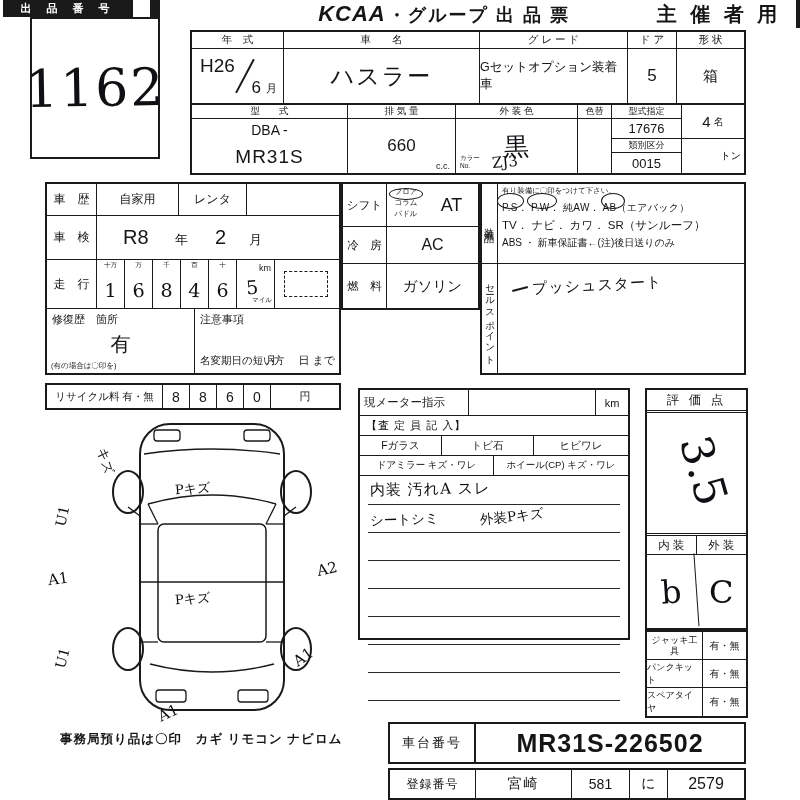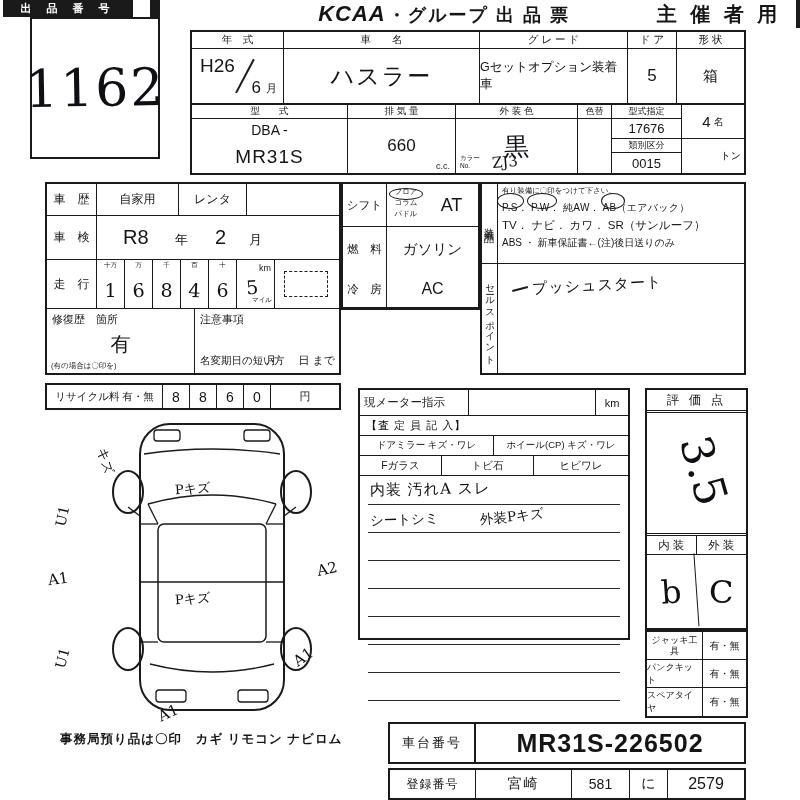--- a/index.html
+++ b/index.html
@@ -169,27 +169,27 @@
   <div class="abs bd2 col" style="left:341px;top:182px;width:139px;height:128px">
     <div class="flex bdb" style="height:43px">
       <div class="c bdr" style="width:44px;font-size:11.5px">シフト</div>
       <div class="col" style="width:38px;padding-top:3px;font-size:7.5px;line-height:1.45;text-align:center">
         <div>フロア</div>
         <div>コラム</div>
         <div>パドル</div>
       </div>
       <div class="c" style="flex:1;font-size:18px">AT</div>
     </div>
-    <div class="flex" style="flex:1">
-      <div class="c bdr" style="width:44px;font-size:11.5px">燃　料</div>
-      <div class="c" style="flex:1;font-size:14.5px">ガソリン</div>
-    </div>
     <div class="flex bdb" style="height:37px">
       <div class="c bdr" style="width:44px;font-size:11.5px">冷　房</div>
       <div class="c" style="flex:1;font-size:16px">AC</div>
+    </div>
+    <div class="flex" style="flex:1">
+      <div class="c bdr" style="width:44px;font-size:11.5px">燃　料</div>
+      <div class="c" style="flex:1;font-size:14.5px">ガソリン</div>
     </div>
   </div>
   <span class="circle-mark" style="left:389px;top:188px;width:34px;height:12px"></span>
 
   <div class="abs bd2" style="left:480px;top:182px;width:266px;height:193px">
     <div class="abs c vtext" style="left:0;top:0;width:16px;height:79px;border-right:1.5px solid #1a1a1a;font-size:10.5px;letter-spacing:3px">装備品</div>
     <div class="abs" style="left:16px;top:0;right:0;height:79px;padding:2px 4px">
       <div style="font-size:7.5px">有り装備に〇印をつけて下さい。</div>
       <div style="font-size:10px;margin-top:5px;letter-spacing:0.3px">P.S． P.W． 純AW． AB（エアバック）</div>
       <div style="font-size:11.5px;margin-top:3px">TV． ナビ． カワ． SR（サンルーフ）</div>
@@ -206,28 +206,28 @@
   <span class="circle-mark" style="left:527px;top:193px;width:30px;height:16px"></span>
   <span class="circle-mark" style="left:601px;top:193px;width:24px;height:16px"></span>
 
   <div class="abs bd2" style="left:358px;top:388px;width:272px;height:252px">
     <div class="flex bdb" style="height:26px">
       <div style="width:108px;font-size:11.5px;display:flex;align-items:center;padding-left:4px">現メーター指示</div>
       <div style="flex:1;border-left:1.5px solid #1a1a1a;border-right:1.5px solid #1a1a1a"></div>
       <div class="c" style="width:32px;font-size:11px">km</div>
     </div>
     <div class="bdb" style="height:20px;font-size:11px;display:flex;align-items:center;padding-left:6px;letter-spacing:1px">【査 定 員 記 入】</div>
-    <div class="flex bdb" style="height:20px;font-size:9.5px">
-      <div class="c bdr" style="width:134px">ドアミラー キズ・ワレ</div>
-      <div class="c" style="flex:1">ホイール(CP) キズ・ワレ</div>
-    </div>
     <div class="flex bdb" style="height:20px;font-size:10.5px">
       <div class="c bdr" style="width:82px">Fガラス</div>
       <div class="c bdr" style="width:92px">トビ石</div>
       <div class="c" style="flex:1">ヒビワレ</div>
+    </div>
+    <div class="flex bdb" style="height:20px;font-size:9.5px">
+      <div class="c bdr" style="width:134px">ドアミラー キズ・ワレ</div>
+      <div class="c" style="flex:1">ホイール(CP) キズ・ワレ</div>
     </div>
     <div style="position:relative;height:240px">
       <span class="hand" style="position:absolute;left:10px;top:4px;font-size:15px;transform:rotate(-1deg);letter-spacing:1px">内装 汚れA スレ</span>
       <span class="hand" style="position:absolute;left:10px;top:35px;font-size:13.5px;transform:rotate(-2deg)">シートシミ</span>
       <span class="hand" style="position:absolute;left:120px;top:32px;font-size:13.5px;transform:rotate(-6deg)">外装Pキズ</span>
       <div class="rule" style="top:28px"></div>
       <div class="rule" style="top:56px"></div>
       <div class="rule" style="top:84px"></div>
       <div class="rule" style="top:112px"></div>
       <div class="rule" style="top:140px"></div>

